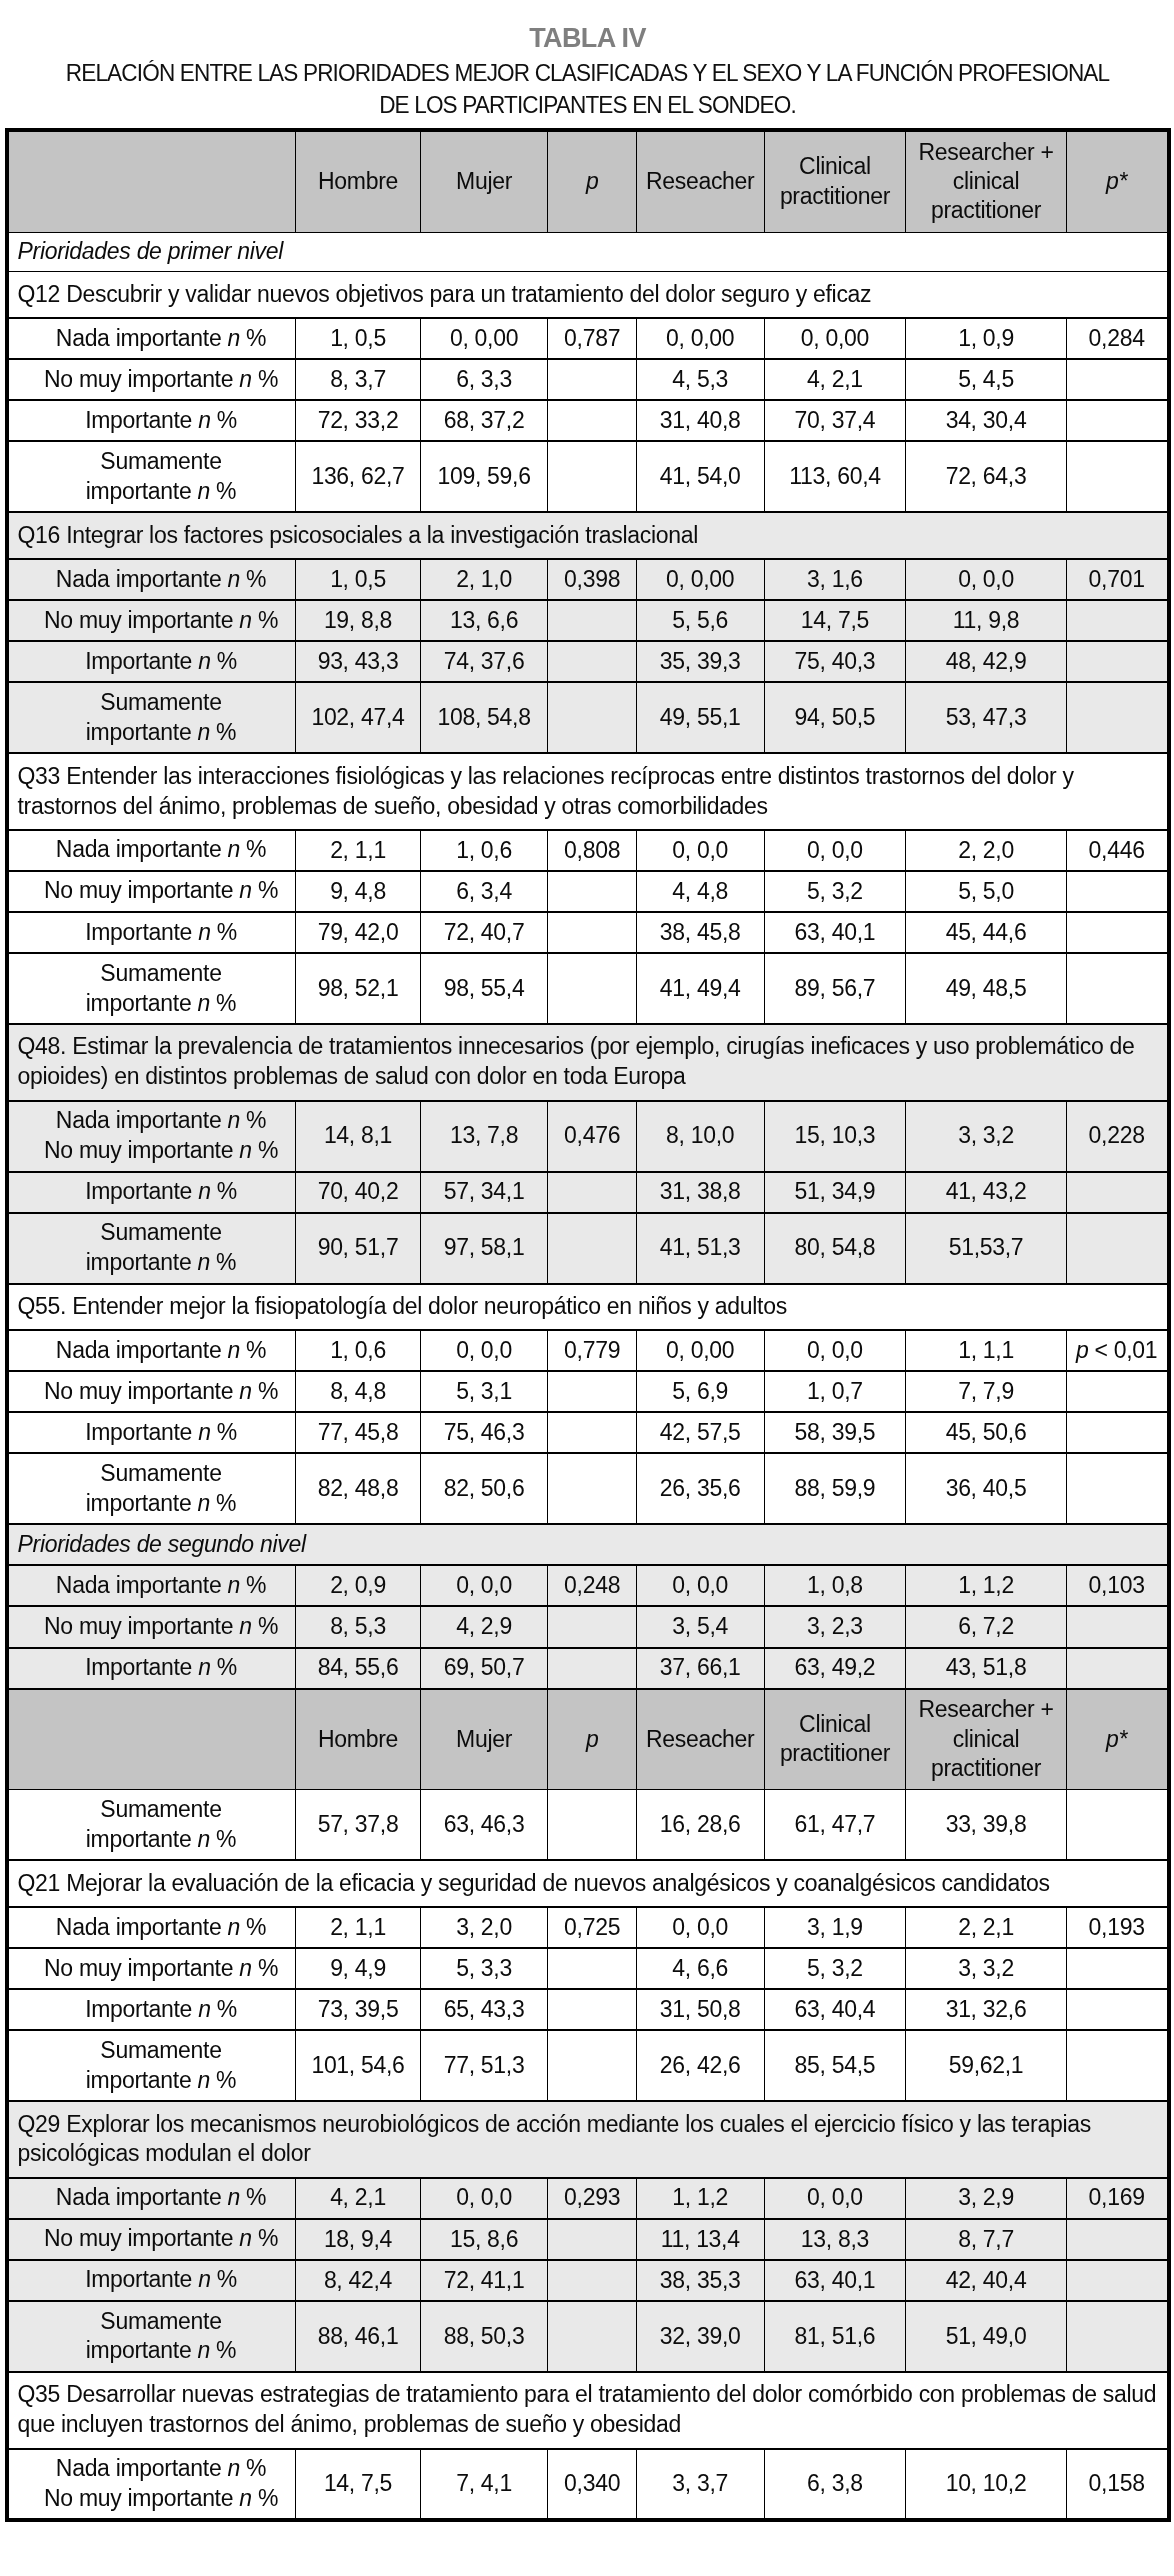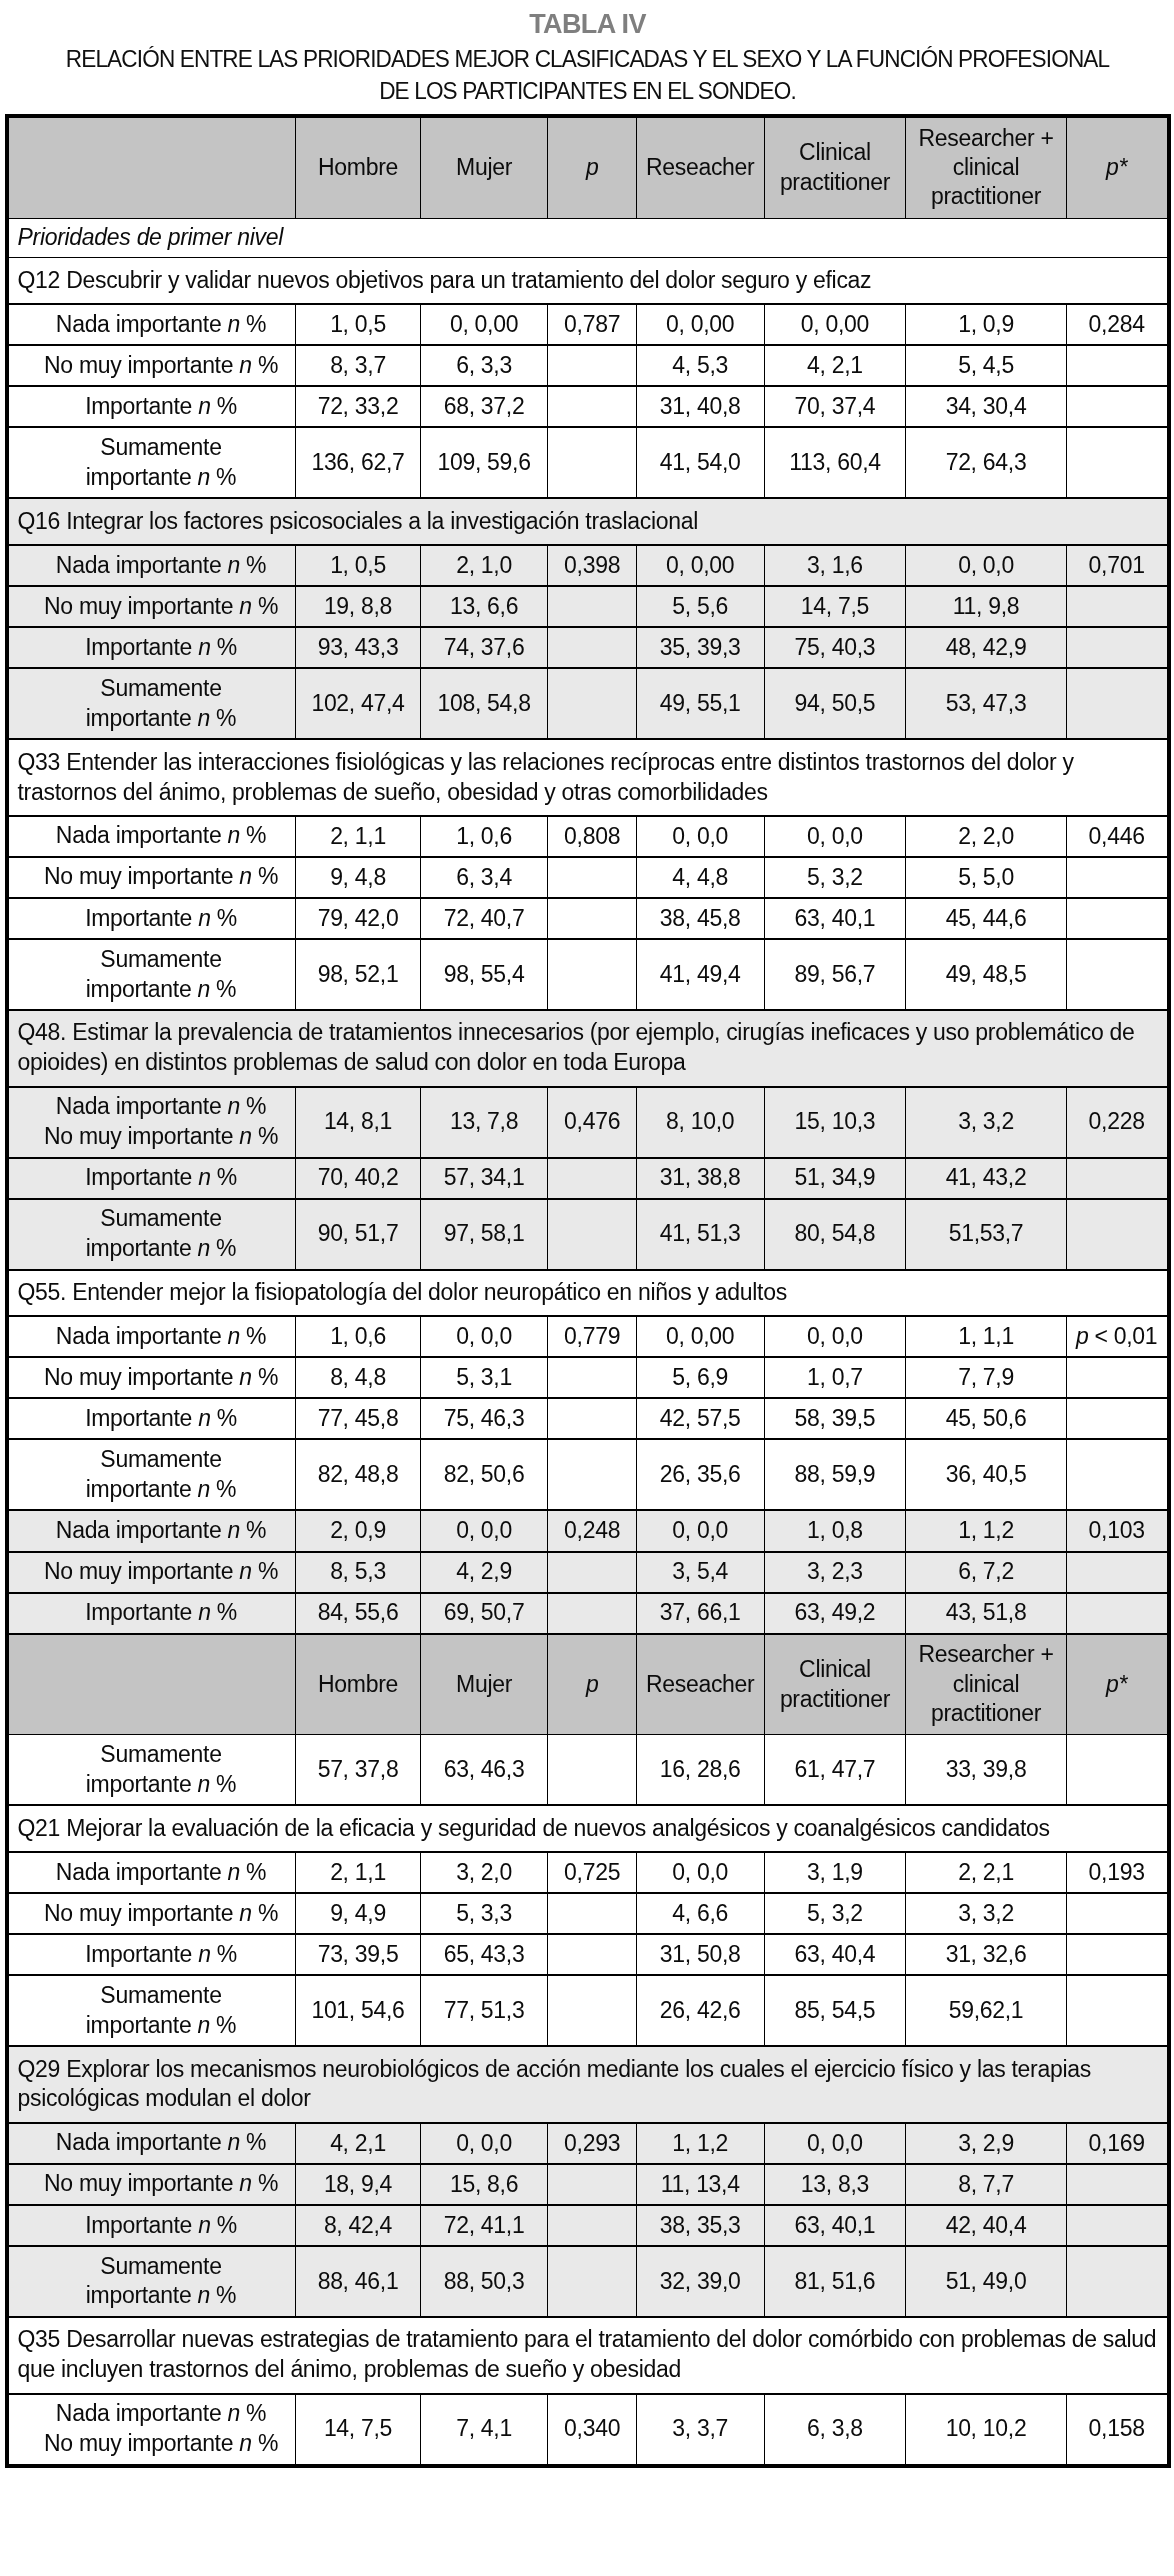--- a/index.html
+++ b/index.html
@@ -6,21 +6,21 @@
     --header-bg:#c4c4c4; --shade-bg:#e9e9e9; --border:#000000;
     --title-color:#7f7f7f; --text:#0c0c0c;
   }
   *{box-sizing:border-box;}
   html,body{margin:0;padding:0;}
   body{
     width:1175px; background:#ffffff; color:var(--text);
     font-family:"Liberation Sans","DejaVu Sans",sans-serif;
     letter-spacing:-0.3px;
   }
-  .titleblock{ text-align:center; padding-top:9px; }
+  .titleblock{ text-align:center; padding-top:23px; }
   .title{
     font-size:27px; font-weight:bold; color:var(--title-color);
     letter-spacing:-0.6px; line-height:1.15;
   }
   .subtitle{
     margin-top:3.4px; color:#101010; font-size:24px; line-height:1.3;
     letter-spacing:-0.9px; transform:scaleX(0.94); transform-origin:50% 0;
   }
   .subtitle div{ white-space:nowrap; }
 
@@ -336,20 +336,23 @@
         </td>
         <td class="num c1">82, 48,8</td>
         <td class="num c2">82, 50,6</td>
         <td class="num c3"></td>
         <td class="num c4">26, 35,6</td>
         <td class="num c5">88, 59,9</td>
         <td class="num c6">36, 40,5</td>
         <td class="num c7"></td>
       </tr>
       <tr class=" bg-g">
+        <td colspan="8" class="scell">Prioridades de segundo nivel</td>
+      </tr>
+      <tr class=" bg-g">
         <td class="lbl c0">
           <span class="line">Nada importante <i>n</i> %</span>
         </td>
         <td class="num c1">2, 0,9</td>
         <td class="num c2">0, 0,0</td>
         <td class="num c3">0,248</td>
         <td class="num c4">0, 0,0</td>
         <td class="num c5">1, 0,8</td>
         <td class="num c6">1, 1,2</td>
         <td class="num c7">0,103</td>

